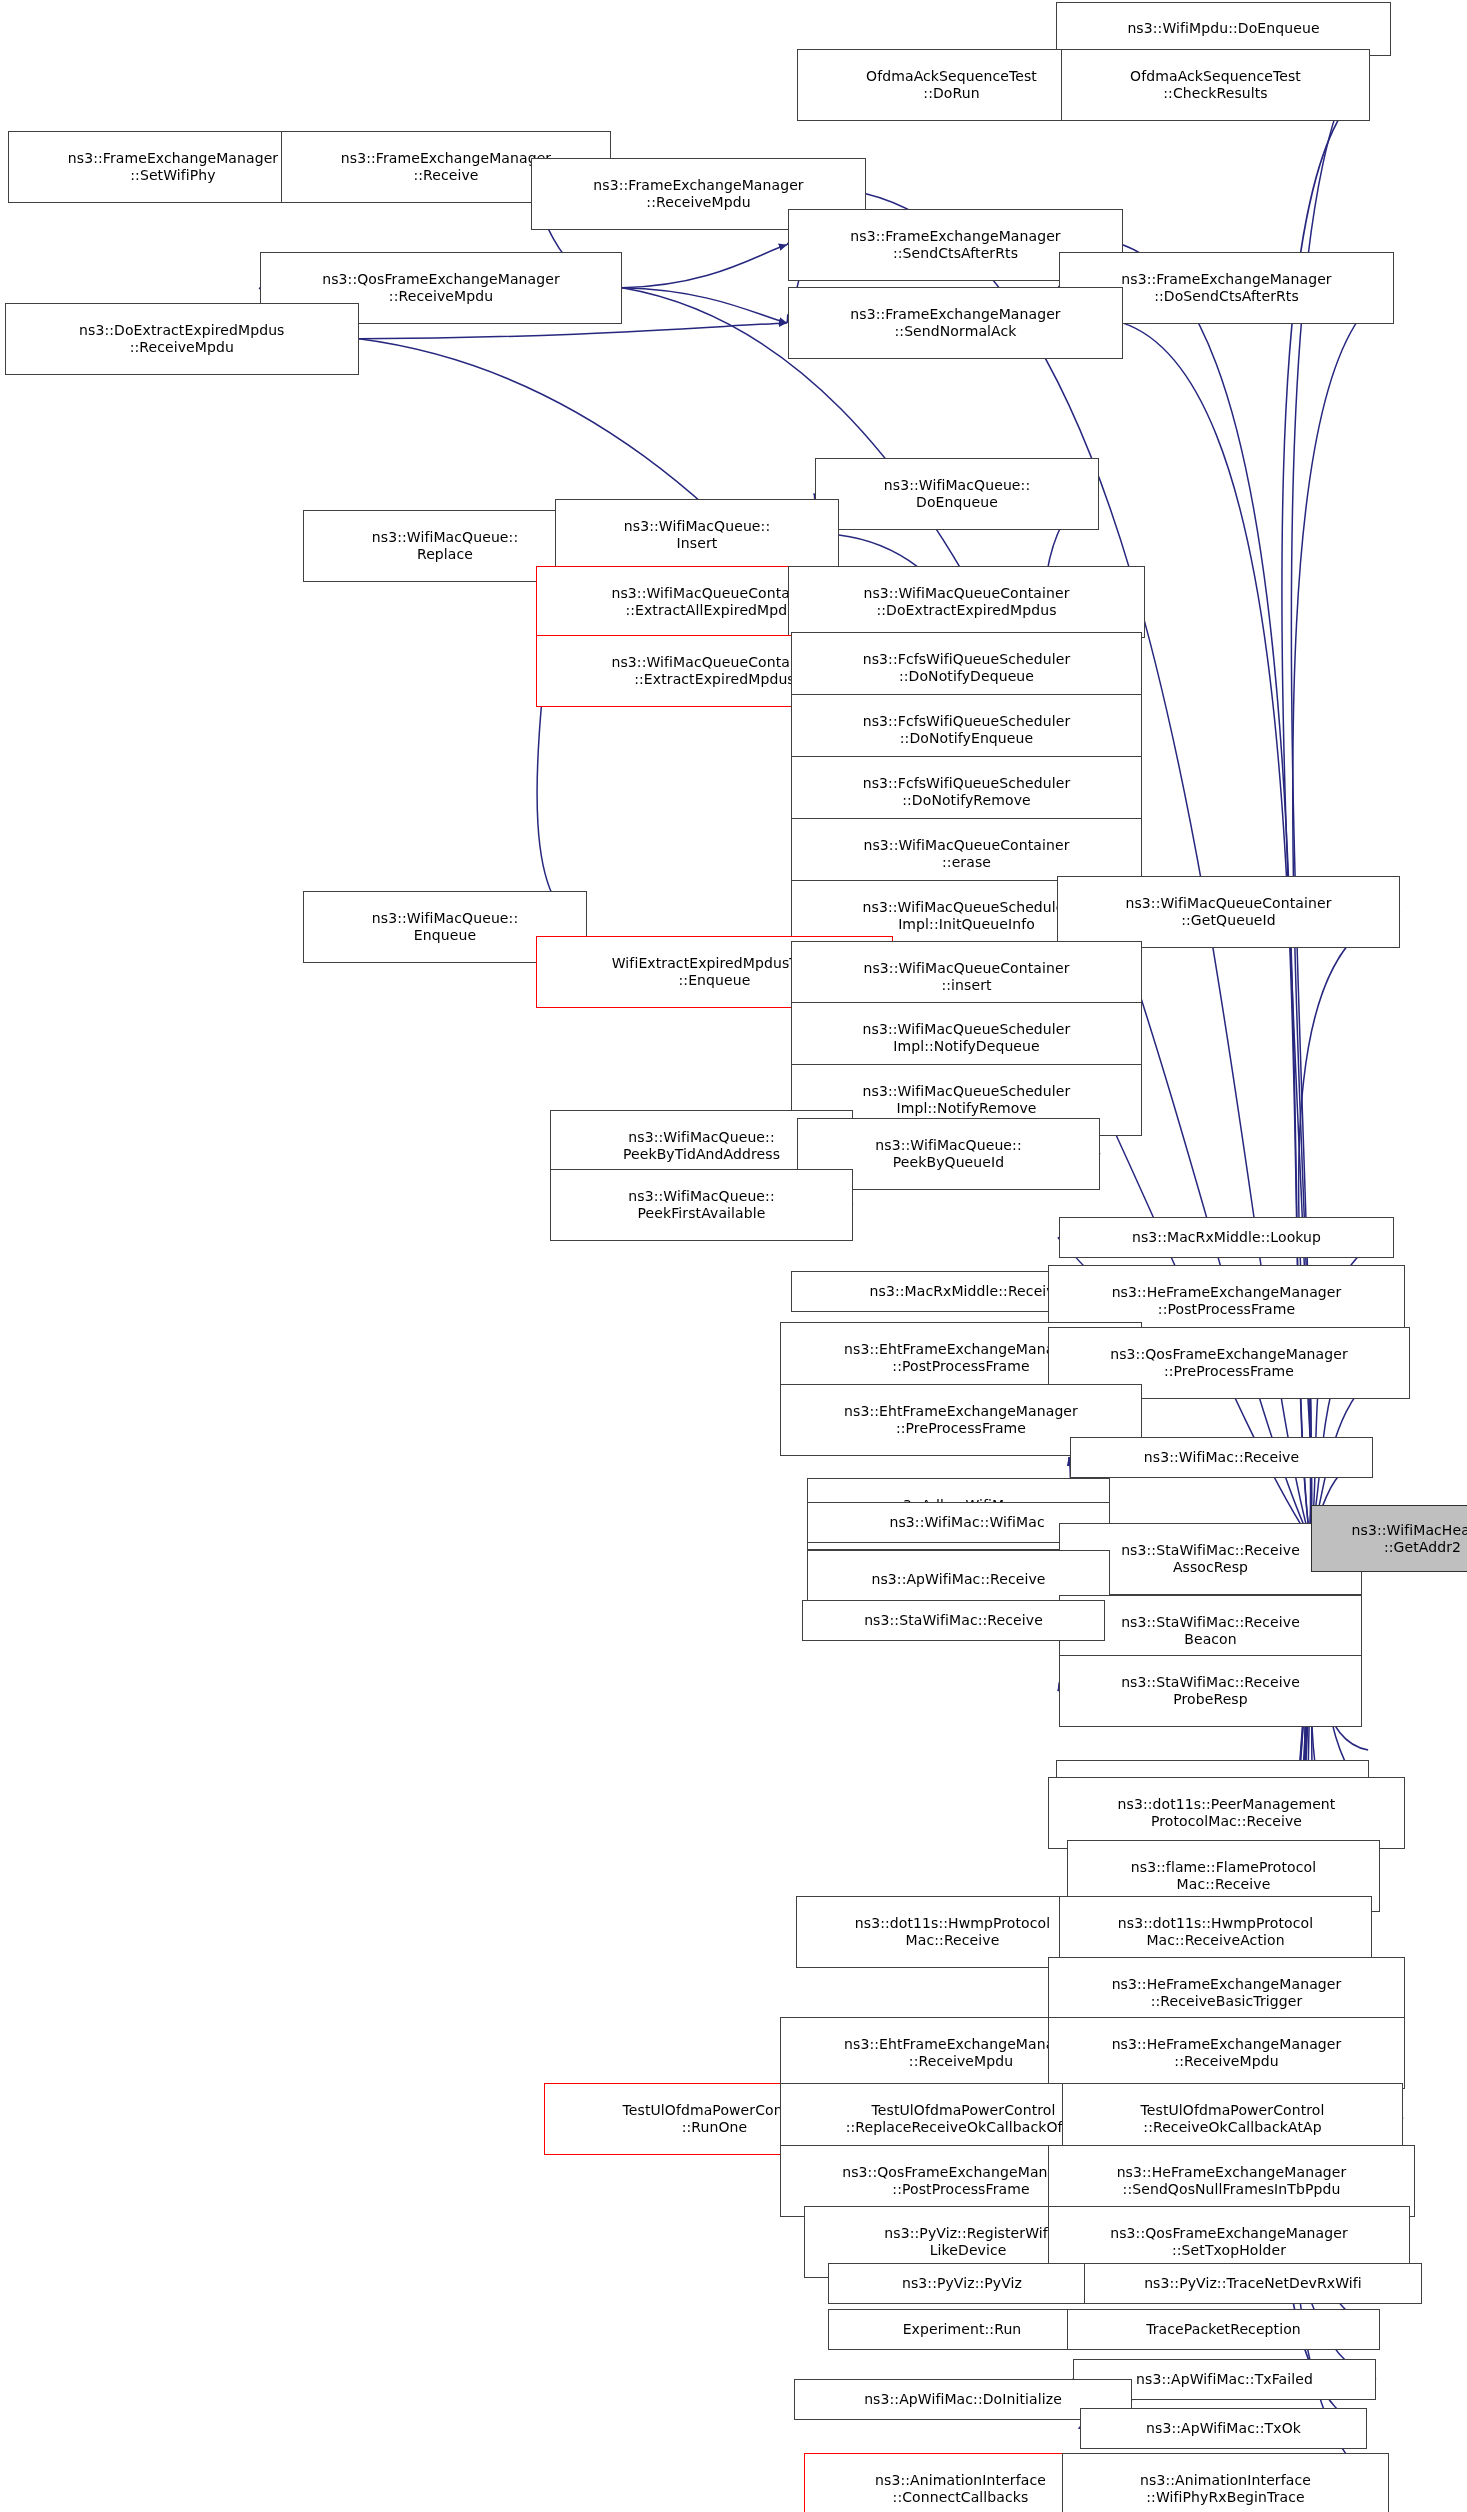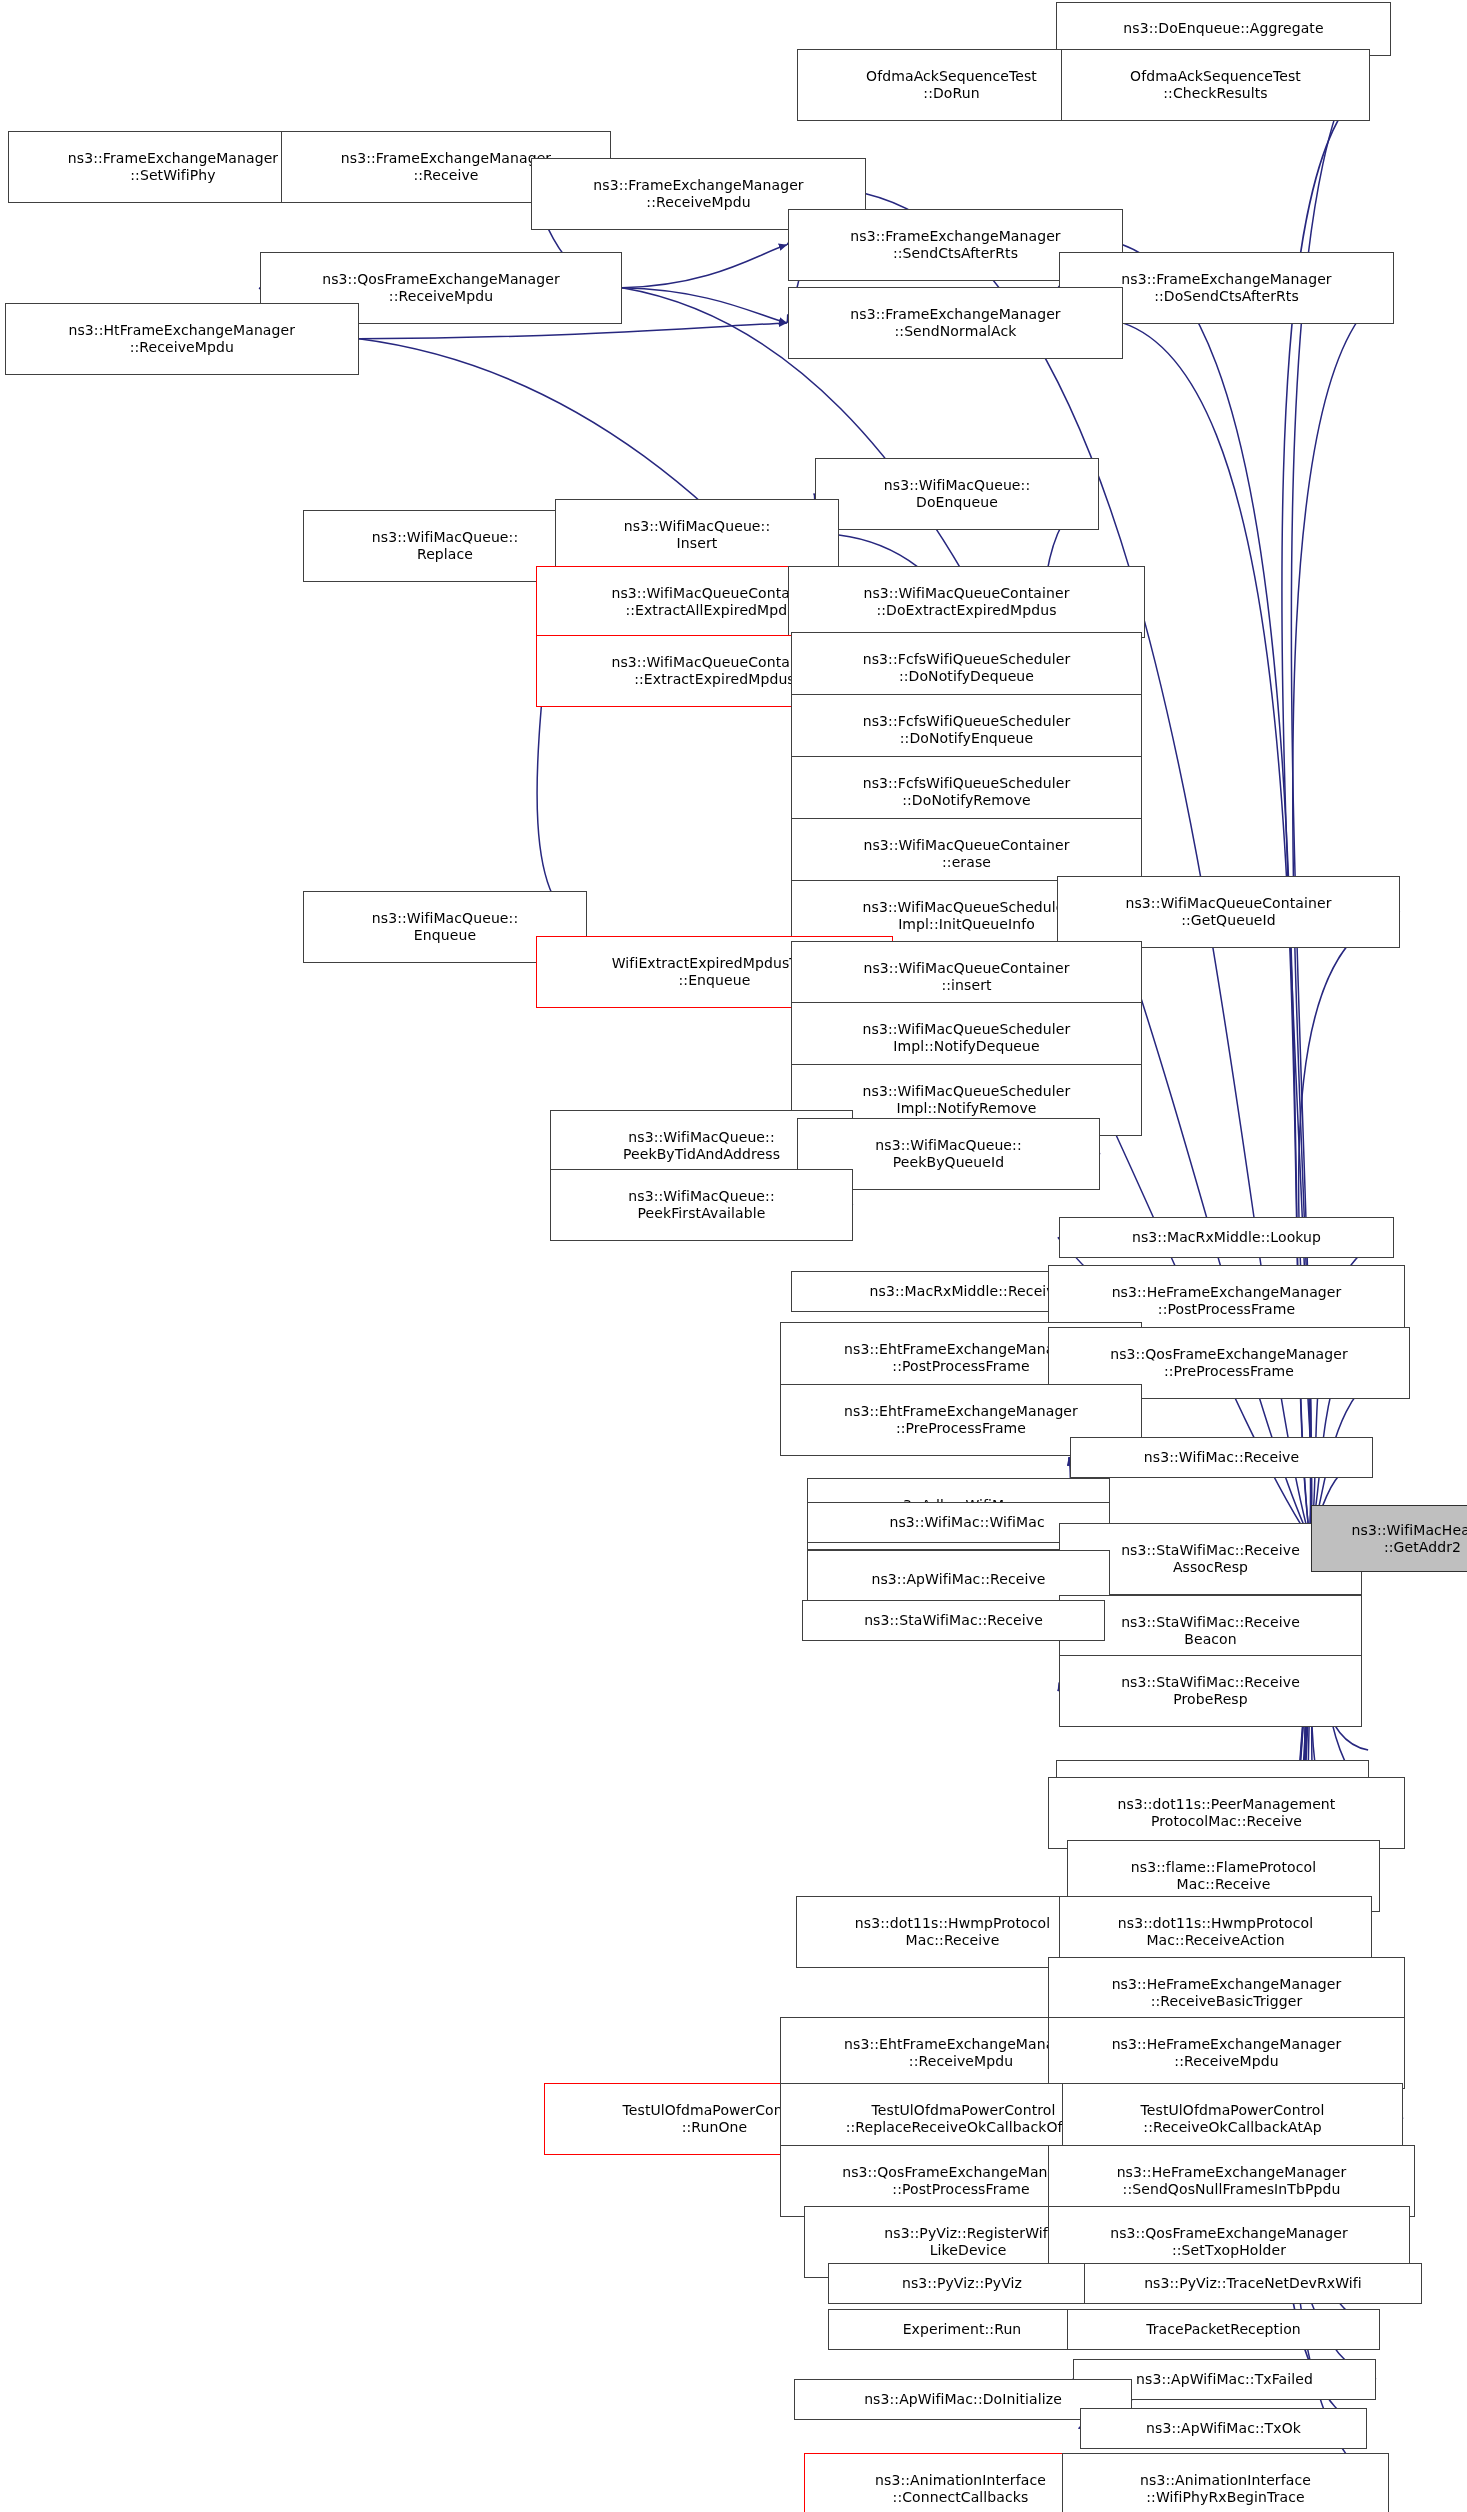--- a/index.html
+++ b/index.html
@@ -105,21 +105,21 @@
         <path d="M1502.8,2389.35 C1311.9199999999998,2344.419 1415.552,1805.247 1396.3999999999999,1640.5"></path>
         <path d="M1492.6,2434.4 C1306.31,2386.766 1413.716,1815.158 1396.3999999999999,1640.5"></path>
         <path d="M1470.5,2483.7 C1294.155,2433.1079999999997 1409.7379999999998,1826.004 1396.3999999999999,1640.5"></path>
         <path d="M1467.1,2536.4 C1292.2849999999999,2482.646 1409.126,1837.598 1396.3999999999999,1640.5"></path>
         <path d="M1456.8999999999999,2589.1 C1286.675,2532.1839999999997 1407.29,1849.192 1396.3999999999999,1640.5"></path>
         <path d="M1480.7,2652.85 C1299.7649999999999,2592.109 1411.5739999999998,1863.217 1396.3999999999999,1640.5"></path>
       </g>
   </svg>
   <div id="node-layer">
       <div class="node" style="left: 1056px; top: 1.6px; width: 335px; height: 54px;">
-        <span>ns3::DoEnqueue::Aggregate</span>
+        <span>ns3::WifiMpdu::DoEnqueue</span>
       </div>
       <div class="node" style="left: 797px; top: 49px; width: 309px; height: 72px;">
         <span>OfdmaAckSequenceTest
 ::DoRun</span>
       </div>
       <div class="node" style="left: 1061px; top: 49px; width: 309px; height: 72px;">
         <span>OfdmaAckSequenceTest
 ::CheckResults</span>
       </div>
       <div class="node" style="left: 8px; top: 131px; width: 330px; height: 72px;">
@@ -144,21 +144,21 @@
       </div>
       <div class="node" style="left: 260px; top: 252px; width: 362px; height: 72px;">
         <span>ns3::QosFrameExchangeManager
 ::ReceiveMpdu</span>
       </div>
       <div class="node" style="left: 788px; top: 287px; width: 335px; height: 72px;">
         <span>ns3::FrameExchangeManager
 ::SendNormalAck</span>
       </div>
       <div class="node" style="left: 4.8px; top: 303px; width: 354px; height: 72px;">
-        <span>ns3::HtFrameExchangeManager
+        <span>ns3::DoExtractExpiredMpdus
 ::ReceiveMpdu</span>
       </div>
       <div class="node" style="left: 815px; top: 458px; width: 284px; height: 72px;">
         <span>ns3::WifiMacQueue::
 DoEnqueue</span>
       </div>
       <div class="node" style="left: 303px; top: 510px; width: 284px; height: 72px;">
         <span>ns3::WifiMacQueue::
 Replace</span>
       </div>

